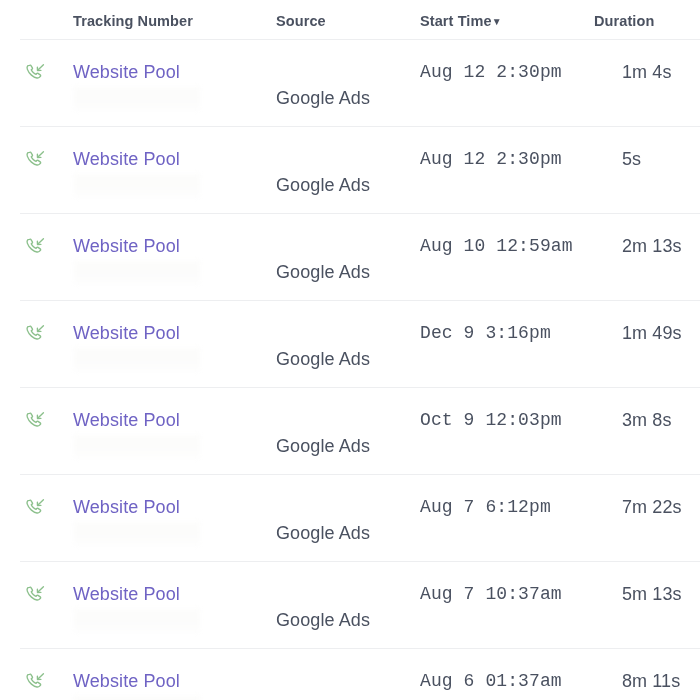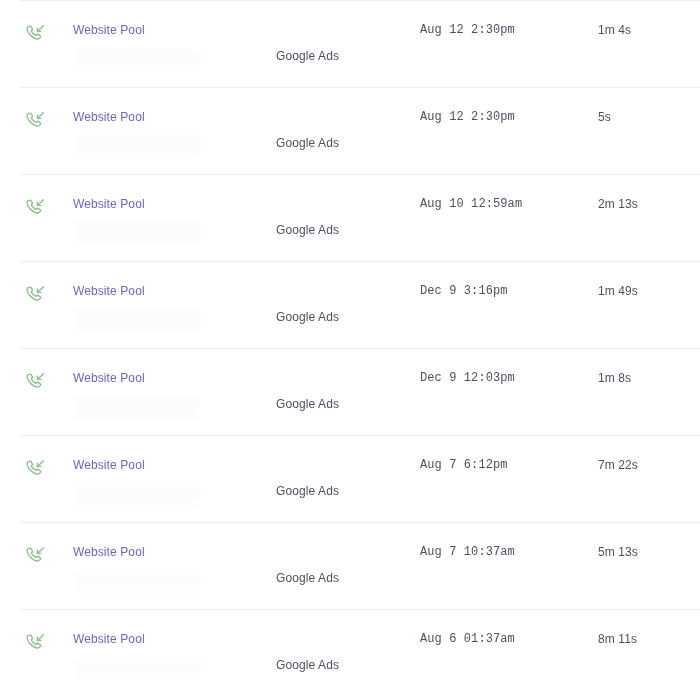--- a/index.html
+++ b/index.html
@@ -47,33 +47,33 @@
   
   .row {
     position: relative;
     height: 86px;
     border-top: 1px solid #edeef0;
     margin-left: 20px;
     padding-left: 0;
   }
   .row .cell {
     position: absolute;
-    font-size: 12px;
+    font-size: 18px;
     color: #4a5160;
     letter-spacing: 0.1px;
     white-space: nowrap;
     top: 22px;
   }
 
   
   .col-icon     { left: 4px;   top: 18px; }
   .col-tracking { left: 53px;  }
   .col-source   { left: 256px; margin-top: 26px; }
   .col-start    { left: 400px; font-family: Liberation Mono, monospace; }
-  .col-duration { left: 578px; }
+  .col-duration { left: 602px; }
 
   
   .h-tracking { left: 73px; }
   .h-source   { left: 276px; }
   .h-start    { left: 420px; }
   .h-duration { left: 594px; }
 
   .tracking-link {
     color: #6f63c4;
     text-decoration: none;
@@ -99,20 +99,34 @@
     width: 22px;
     height: 22px;
   }
   .phone-icon svg { display: block; }
 </style>
 </head>
 <body>
 
 <div class="call-table">
 
+  <div class="table-header">
+    <div class="cell h-tracking">
+      <span>Tracking Number</span>
+    </div>
+    <div class="cell h-source">
+      <span>Source</span>
+    </div>
+    <div class="cell h-start">
+      <span>Start Time</span><span class="sort-caret">▼</span>
+    </div>
+    <div class="cell h-duration">
+      <span>Duration</span>
+    </div>
+  </div>
 
   <div id="rows-container">
       <div class="row">
         <div class="cell col-icon">
   <span class="phone-icon">
     <svg viewBox="0 0 24 24" width="22" height="22" fill="none" stroke="#8cc08c" stroke-width="1.5" stroke-linecap="round" stroke-linejoin="round">
       <path d="M4.2 4.0 C3.3 4.9 3.1 6.3 3.6 7.8 c0.8 2.4 2.4 4.7 4.5 6.5 c2.1 1.8 4.2 2.9 6.0 3.1 c1.3 0.15 2.3-0.2 2.9-0.9 l0.9-1.0 c0.4-0.45 0.3-1.1-0.2-1.45 l-2.4-1.7 c-0.45-0.3-1.05-0.2-1.4 0.2 l-0.75 0.9 c-1.0-0.35-2.1-1.05-3.1-2.0 c-1.0-0.95-1.75-2.0-2.15-3.0 l0.95-0.7 c0.45-0.3 0.55-0.9 0.3-1.35 L7.6 3.9 C7.3 3.4 6.65 3.25 6.2 3.6 Z"></path>
       <path d="M21.2 3.1 L14.9 9.1"></path>
       <path d="M14.6 5.6 L14.7 9.3 L18.4 9.2"></path>
     </svg>
@@ -178,22 +192,22 @@
     <svg viewBox="0 0 24 24" width="22" height="22" fill="none" stroke="#8cc08c" stroke-width="1.5" stroke-linecap="round" stroke-linejoin="round">
       <path d="M4.2 4.0 C3.3 4.9 3.1 6.3 3.6 7.8 c0.8 2.4 2.4 4.7 4.5 6.5 c2.1 1.8 4.2 2.9 6.0 3.1 c1.3 0.15 2.3-0.2 2.9-0.9 l0.9-1.0 c0.4-0.45 0.3-1.1-0.2-1.45 l-2.4-1.7 c-0.45-0.3-1.05-0.2-1.4 0.2 l-0.75 0.9 c-1.0-0.35-2.1-1.05-3.1-2.0 c-1.0-0.95-1.75-2.0-2.15-3.0 l0.95-0.7 c0.45-0.3 0.55-0.9 0.3-1.35 L7.6 3.9 C7.3 3.4 6.65 3.25 6.2 3.6 Z"></path>
       <path d="M21.2 3.1 L14.9 9.1"></path>
       <path d="M14.6 5.6 L14.7 9.3 L18.4 9.2"></path>
     </svg>
   </span>
 </div>
         <div class="cell col-tracking"><a class="tracking-link">Website Pool</a></div>
         <div class="redacted"></div>
         <div class="cell col-source">Google Ads</div>
-        <div class="cell col-start">Dec 9 12:03pm</div>
-        <div class="cell col-duration">1m 8s</div>
+        <div class="cell col-start">Oct 9 12:03pm</div>
+        <div class="cell col-duration">3m 8s</div>
       </div>
       <div class="row">
         <div class="cell col-icon">
   <span class="phone-icon">
     <svg viewBox="0 0 24 24" width="22" height="22" fill="none" stroke="#8cc08c" stroke-width="1.5" stroke-linecap="round" stroke-linejoin="round">
       <path d="M4.2 4.0 C3.3 4.9 3.1 6.3 3.6 7.8 c0.8 2.4 2.4 4.7 4.5 6.5 c2.1 1.8 4.2 2.9 6.0 3.1 c1.3 0.15 2.3-0.2 2.9-0.9 l0.9-1.0 c0.4-0.45 0.3-1.1-0.2-1.45 l-2.4-1.7 c-0.45-0.3-1.05-0.2-1.4 0.2 l-0.75 0.9 c-1.0-0.35-2.1-1.05-3.1-2.0 c-1.0-0.95-1.75-2.0-2.15-3.0 l0.95-0.7 c0.45-0.3 0.55-0.9 0.3-1.35 L7.6 3.9 C7.3 3.4 6.65 3.25 6.2 3.6 Z"></path>
       <path d="M21.2 3.1 L14.9 9.1"></path>
       <path d="M14.6 5.6 L14.7 9.3 L18.4 9.2"></path>
     </svg>
   </span>

